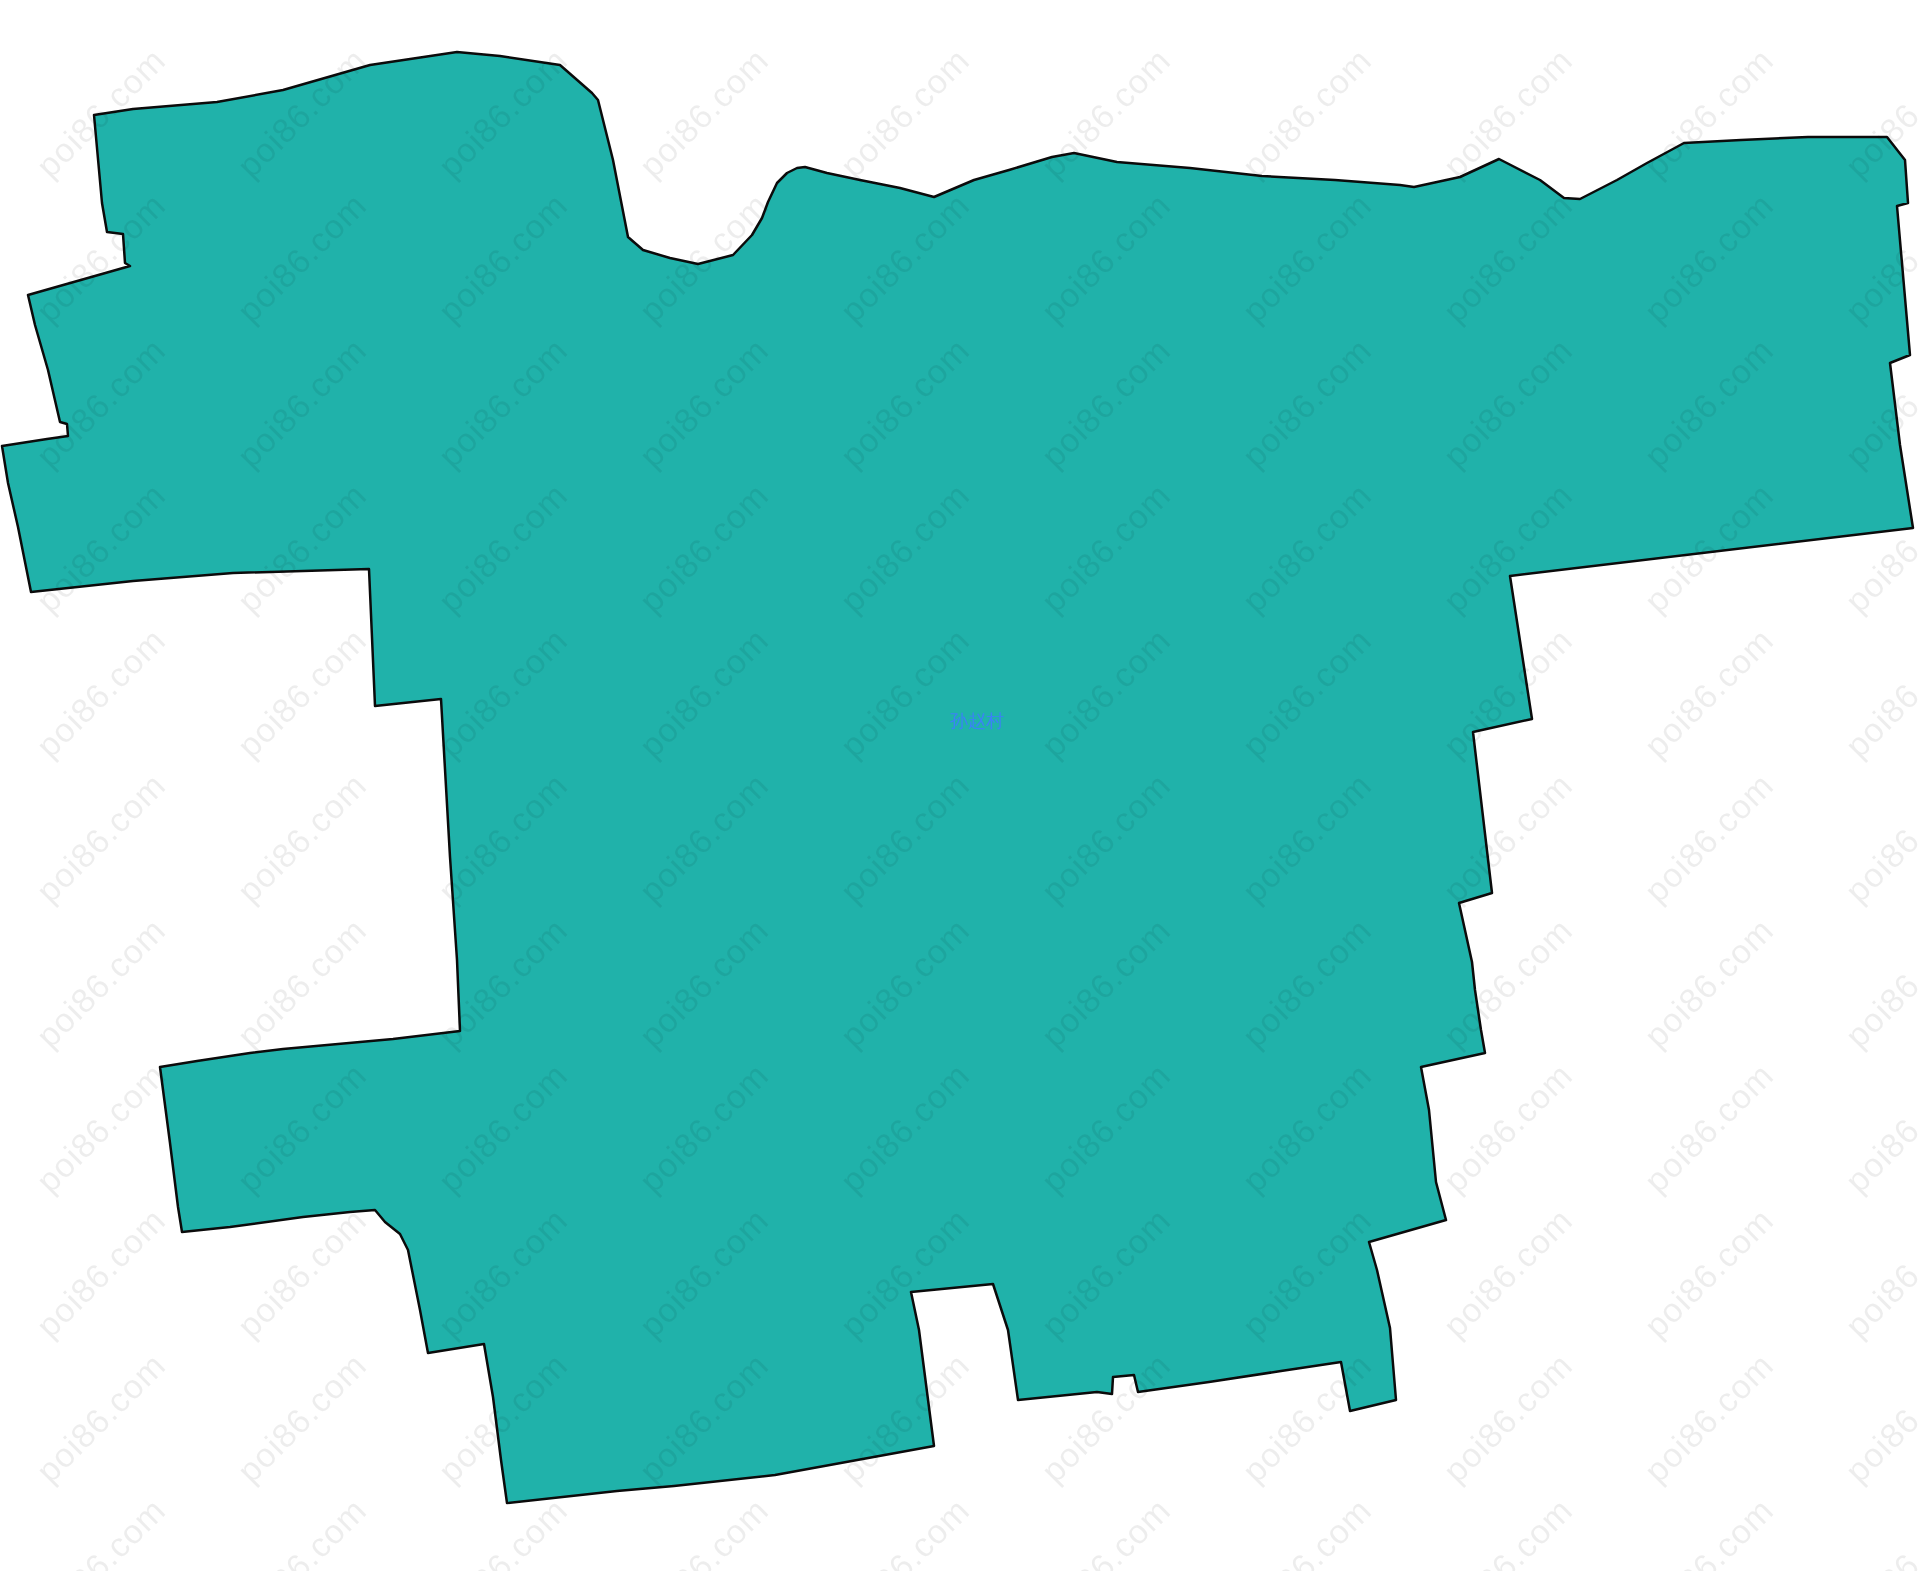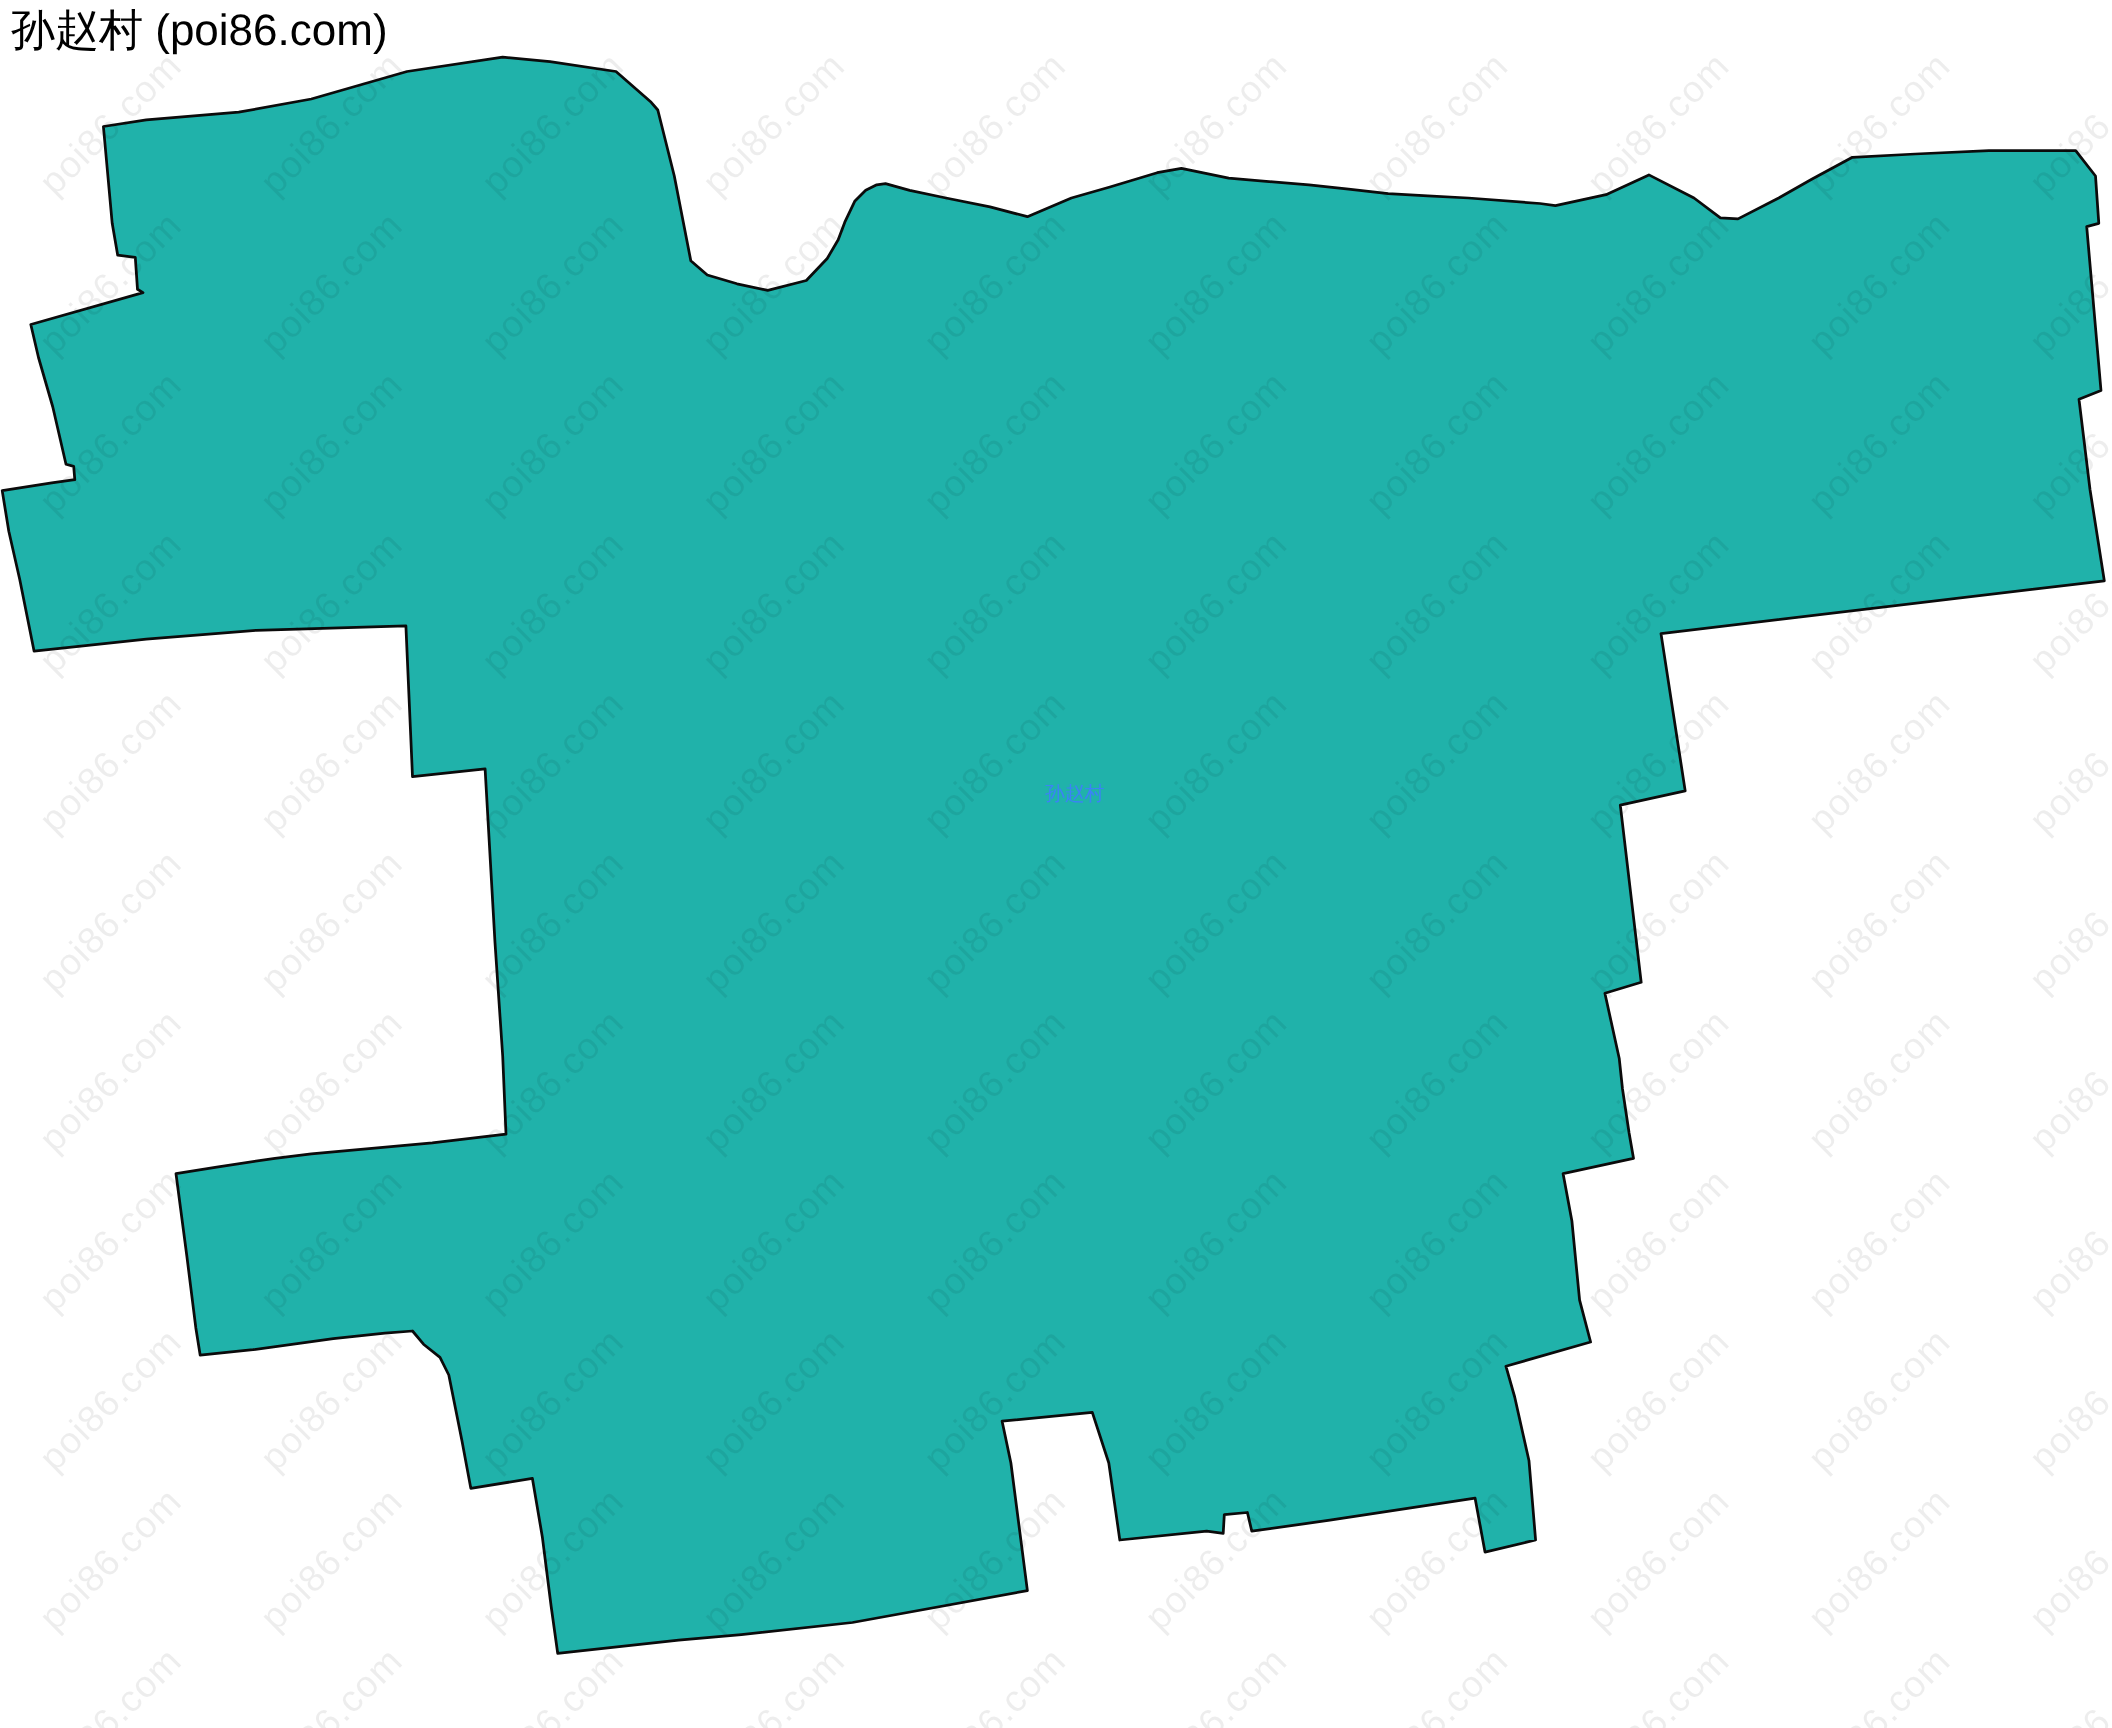--- a/index.html
+++ b/index.html
@@ -149,17 +149,16 @@
       <span class="wm" style="left: 503px; top: 1563px; color: rgba(0, 0, 0, 0.07); font-size: 34px; transform: translate(-50%, -50%) rotate(-45deg);">poi86.com</span>
       <span class="wm" style="left: 704px; top: 1563px; color: rgba(0, 0, 0, 0.07); font-size: 34px; transform: translate(-50%, -50%) rotate(-45deg);">poi86.com</span>
       <span class="wm" style="left: 905px; top: 1563px; color: rgba(0, 0, 0, 0.07); font-size: 34px; transform: translate(-50%, -50%) rotate(-45deg);">poi86.com</span>
       <span class="wm" style="left: 1106px; top: 1563px; color: rgba(0, 0, 0, 0.07); font-size: 34px; transform: translate(-50%, -50%) rotate(-45deg);">poi86.com</span>
       <span class="wm" style="left: 1307px; top: 1563px; color: rgba(0, 0, 0, 0.07); font-size: 34px; transform: translate(-50%, -50%) rotate(-45deg);">poi86.com</span>
       <span class="wm" style="left: 1508px; top: 1563px; color: rgba(0, 0, 0, 0.07); font-size: 34px; transform: translate(-50%, -50%) rotate(-45deg);">poi86.com</span>
       <span class="wm" style="left: 1709px; top: 1563px; color: rgba(0, 0, 0, 0.07); font-size: 34px; transform: translate(-50%, -50%) rotate(-45deg);">poi86.com</span>
       <span class="wm" style="left: 1910px; top: 1563px; color: rgba(0, 0, 0, 0.07); font-size: 34px; transform: translate(-50%, -50%) rotate(-45deg);">poi86.com</span>
     </div>
 
-  <div class="page-title">孙赵村 (poi86.com)</div>
 
   <div class="region-label" style="left: 977px; top: 721px;">孙赵村</div>
 
 </div>
 
 </body></html>

